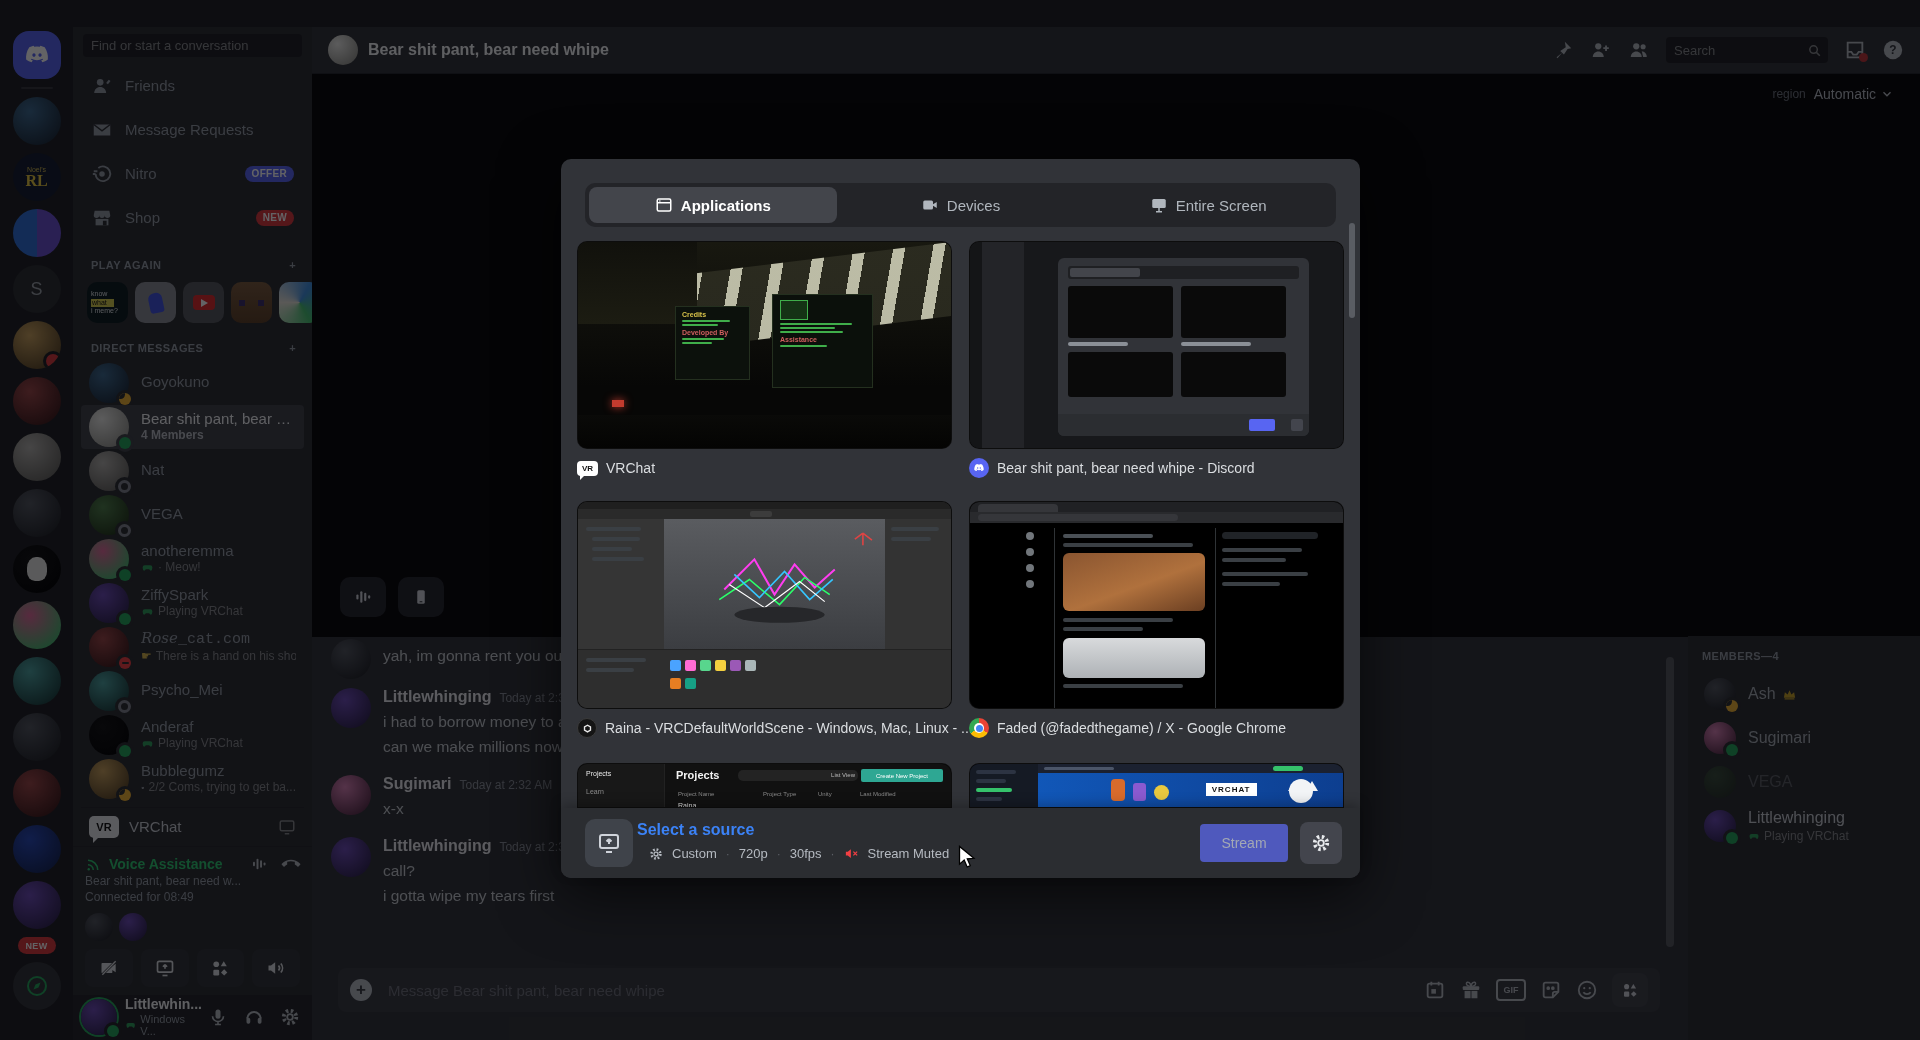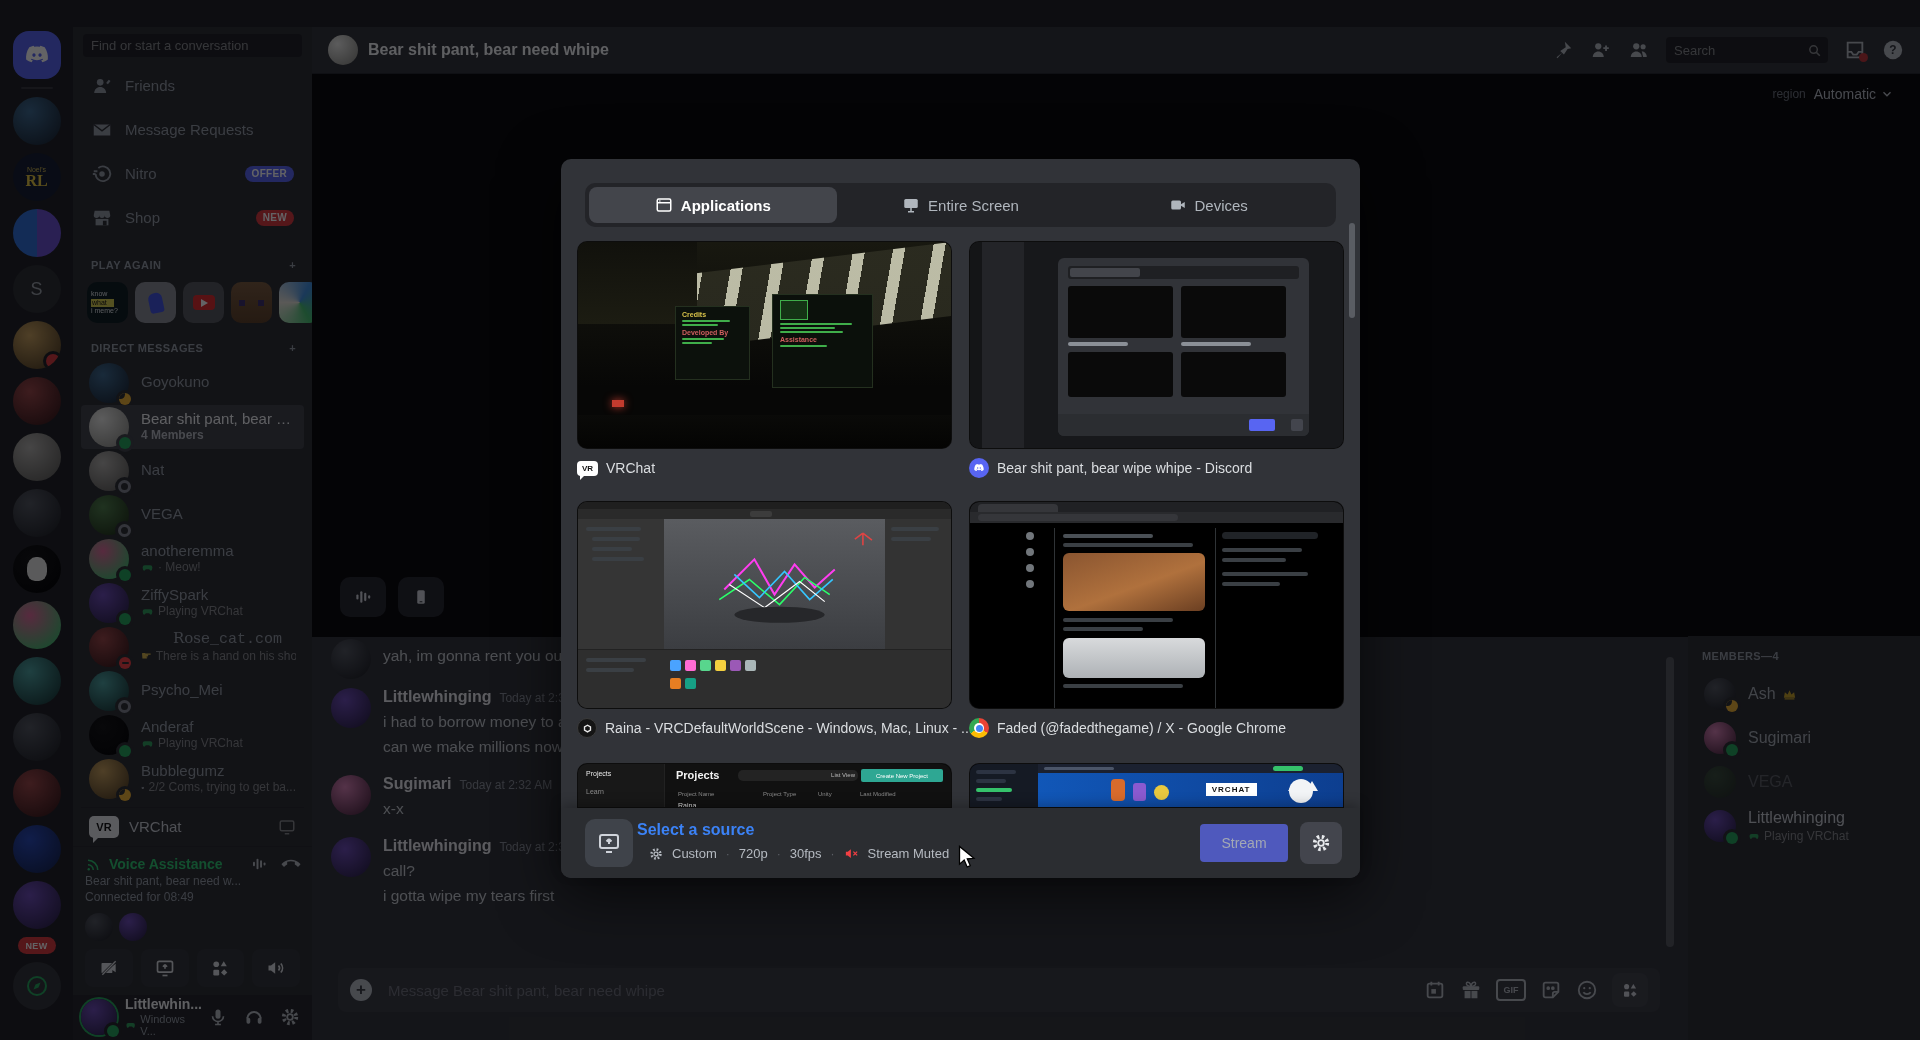--- a/index.html
+++ b/index.html
@@ -56,21 +56,21 @@
   .sel .dm-name{color:#f2f3f5;}
   .dm-sub{font-size:12px;color:#87898c;white-space:nowrap;overflow:hidden;text-overflow:ellipsis;display:flex;align-items:center;gap:4px;margin-top:2px;}
   .badge{position:absolute;right:-2px;bottom:-2px;width:12px;height:12px;border-radius:50%;box-shadow:0 0 0 3px #2b2d31;}
   .sel .badge{box-shadow:0 0 0 3px #3f4248;}
   .badge.on{background:#23a55a;}
   .badge.off{background:#2b2d31;border:3px solid #82858f;width:7px;height:7px;right:-2px;bottom:-2px;}
   .badge.idle{background:#f0b232;overflow:hidden;}
   .badge.idle::after{content:"";position:absolute;width:9px;height:9px;border-radius:50%;background:#2b2d31;top:-3px;left:-3px;}
   .badge.dnd{background:#f23f43;}
   .badge.dnd::after{content:"";position:absolute;left:2.5px;top:5px;width:7px;height:2.4px;border-radius:1px;background:#2b2d31;}
-  .fancy{font-family:"DejaVu Serif","Liberation Serif",serif;margin-left:32px;}
+  .fancy{font-family:"DejaVu Serif","Liberation Serif",serif;font-style:italic;}
   .activity-row{margin:6px 8px 0 8px;border-top:1px solid #26272b;height:44px;display:flex;align-items:center;gap:10px;padding:0 8px;color:#c8ccd2;font-size:15px;}
   .vrlogo{width:30px;height:22px;background:#e8eaed;border-radius:5px;color:#111;font-size:11px;font-weight:900;display:flex;align-items:center;justify-content:center;position:relative;flex:none;}
   .vrlogo::after{content:"";position:absolute;left:4px;bottom:-5px;border:4px solid transparent;border-top-color:#e8eaed;border-left-color:#e8eaed;}
   .voice-panel{margin-top:auto;border-top:1px solid #26272b;padding:8px 12px 8px 12px;}
   .vp-row1{display:flex;align-items:center;gap:6px;}
   .vp-status{color:#2dc770;font-size:14px;font-weight:bold;}
   .vp-icons{margin-left:auto;display:flex;gap:14px;color:#b5bac1;}
   .vp-sub{font-size:12px;color:#949ba4;line-height:1.35;}
   .vp-avs{display:flex;gap:6px;margin:7px 0 8px 0;}
   .vp-av{width:28px;height:28px;border-radius:50%;}
@@ -655,31 +655,31 @@
       <span class="m-tab sel">
         <svg width="18" height="18" viewBox="0 0 24 24" fill="currentColor">
             <rect x="3" y="4" width="18" height="16" rx="2" fill="none" stroke="currentColor" stroke-width="2"></rect>
             <path d="M3 9h18" stroke="currentColor" stroke-width="2"></path>
             <circle cx="6.5" cy="6.5" r="1"></circle>
           </svg>
         <span>Applications</span>
       </span>
       <span class="m-tab">
         <svg width="18" height="18" viewBox="0 0 24 24" fill="currentColor">
-            <rect x="3" y="4" width="18" height="12" rx="2"></rect>
-            <path d="M12 16v4M8 21h8" stroke="currentColor" stroke-width="2"></path>
-          </svg>
-        <span>Entire Screen</span>
+            <rect x="3" y="6" width="13" height="12" rx="2"></rect>
+            <path d="M16 11l5-3v8l-5-3z"></path>
+          </svg>
+        <span>Devices</span>
       </span>
       <span class="m-tab">
         <svg width="18" height="18" viewBox="0 0 24 24" fill="currentColor">
-            <rect x="3" y="6" width="13" height="12" rx="2"></rect>
-            <path d="M16 11l5-3v8l-5-3z"></path>
-          </svg>
-        <span>Devices</span>
+            <rect x="3" y="4" width="18" height="12" rx="2"></rect>
+            <path d="M12 16v4M8 21h8" stroke="currentColor" stroke-width="2"></path>
+          </svg>
+        <span>Entire Screen</span>
       </span>
     </div>
     <span class="m-scroll"></span>
 
     <div class="thumb" style="left:16px;top:82px;">
       <div class="pv" style="inset:0;background:linear-gradient(#181810,#070706 70%);">
         <div class="pv" style="left:30%;top:0;right:0;height:36%;background:repeating-linear-gradient(100deg,#d9d9c0 0 12px,#2e2e22 12px 40px);transform:skewY(-7deg);transform-origin:top right;opacity:.85;"></div>
         <div class="pv" style="left:0;top:0;width:32%;height:40%;background:linear-gradient(#11110c,#1c1c12);"></div>
         <div class="pv" style="left:26%;top:31%;width:20%;height:36%;background:#0c110c;border:1px solid #24301f;padding:4px 6px;box-sizing:border-box;">
           <div style="font-size:7px;color:#d8c24a;font-weight:bold;">Credits</div>
@@ -725,21 +725,21 @@
           <div class="pv" style="right:6px;bottom:5px;width:12px;height:12px;background:#43454d;border-radius:2px;"></div>
         </div>
       </div>
     </div>
     <div class="caption" style="left:408px;top:298px;">
       <span class="cap-disc">
         <svg width="12" height="12" viewBox="0 0 24 24" fill="#fff">
             <path d="M18.6 5.4A15 15 0 0 0 14.9 4l-.5 1a13 13 0 0 0-4.8 0L9.1 4a15 15 0 0 0-3.7 1.4C3 9 2.4 12.4 2.7 15.8c1.6 1.2 3.2 1.9 4.7 2.4l1-1.6c-.6-.2-1.1-.5-1.6-.8l.4-.6a10.7 10.7 0 0 0 9.6 0l.4.6c-.5.3-1 .6-1.6.8l1 1.6c1.5-.5 3.1-1.2 4.7-2.4.4-4-.7-7.3-2.7-10.4zM9.4 13.6c-.8 0-1.4-.7-1.4-1.6s.6-1.6 1.4-1.6 1.4.7 1.4 1.6-.6 1.6-1.4 1.6zm5.2 0c-.8 0-1.4-.7-1.4-1.6s.6-1.6 1.4-1.6 1.4.7 1.4 1.6-.6 1.6-1.4 1.6z"></path>
           </svg>
       </span>
-      <span>Bear shit pant, bear wipe whipe - Discord</span>
+      <span>Bear shit pant, bear need whipe - Discord</span>
     </div>
 
     <div class="thumb" style="left:16px;top:342px;">
       <div class="pv" style="inset:0;background:#2d2d2d;">
         <div class="pv" style="left:0;right:0;top:0;height:7px;background:#1f1f1f;"></div>
         <div class="pv" style="left:0;right:0;top:7px;height:10px;background:#2a2a2a;border-bottom:1px solid #222;"></div>
         <div class="pv" style="left:46%;top:9px;width:22px;height:6px;background:#3c3c3c;border-radius:2px;"></div>
         <div class="pv" style="left:0;top:17px;bottom:58px;width:86px;background:#353535;border-right:1px solid #242424;">
           <div class="bar" style="left:8px;top:8px;width:55px;height:4px;"></div>
             <div class="bar" style="left:14px;top:18px;width:48px;height:4px;"></div>

